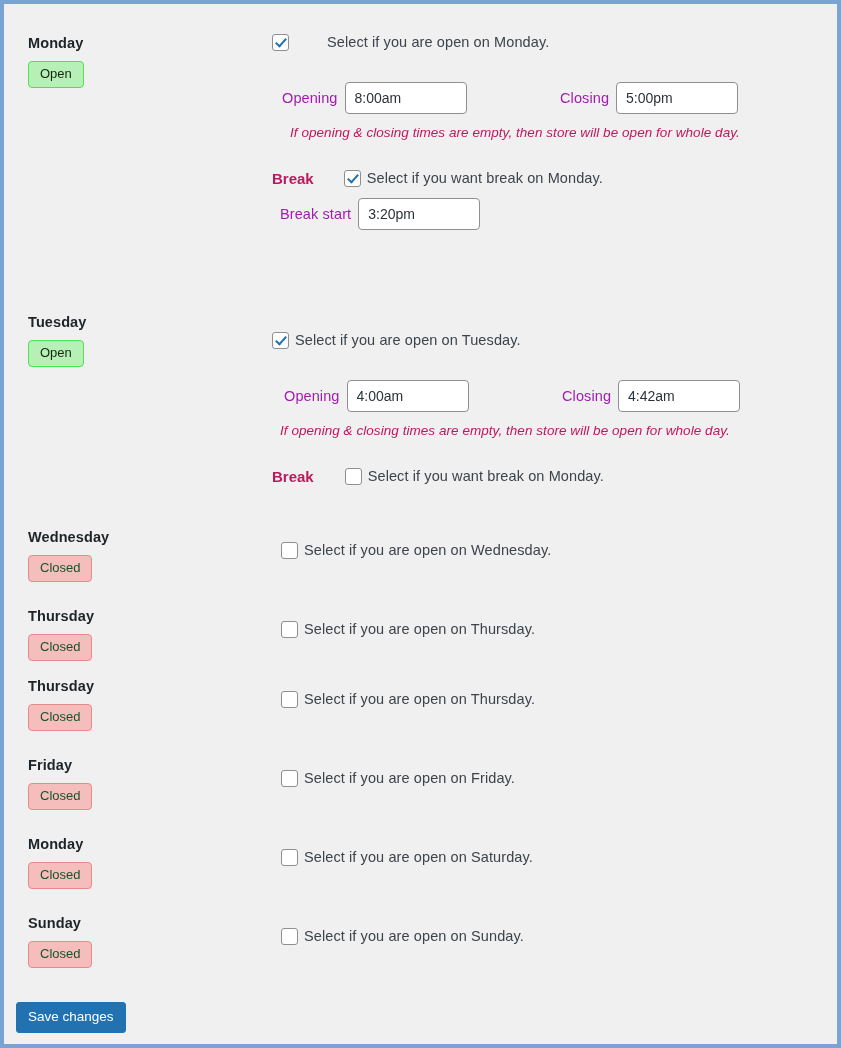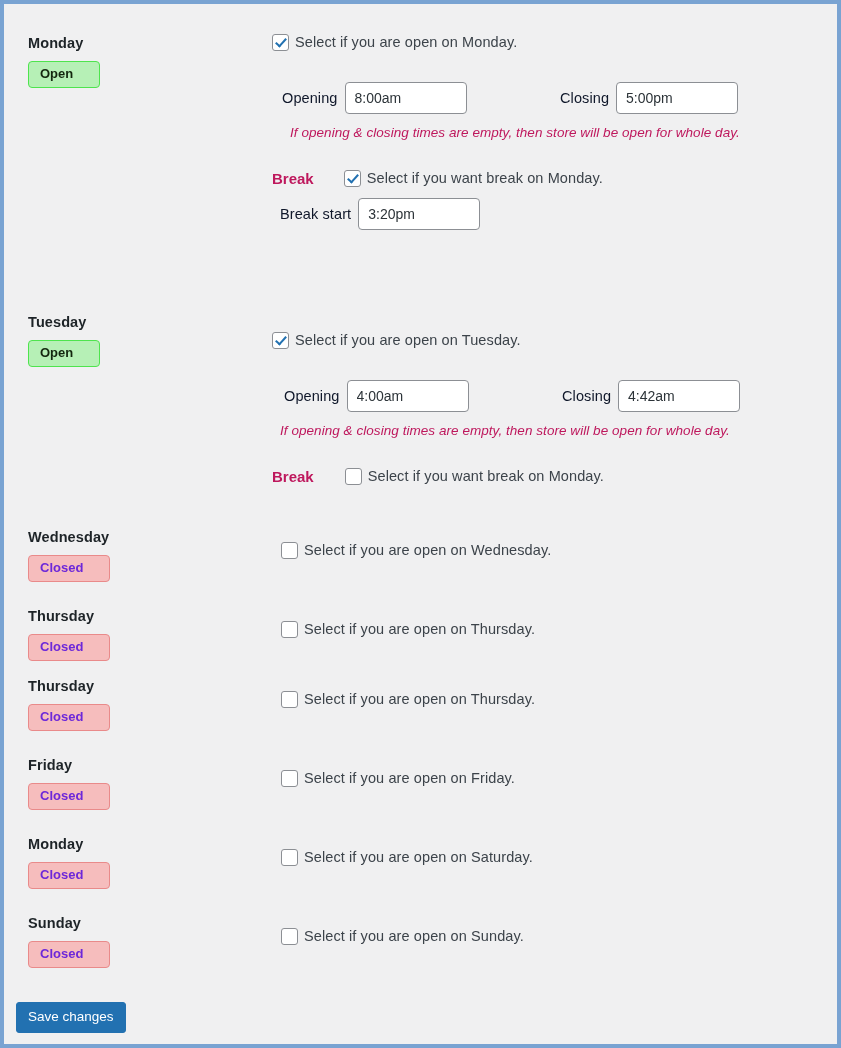--- a/index.html
+++ b/index.html
@@ -46,36 +46,36 @@
     color: #1d2327;
     font-weight: 600;
     letter-spacing: 0.1px;
     line-height: 18px;
     margin: 0 0 9px 0;
     white-space: nowrap;
   }
   .status-badge {
     display: inline-block;
     box-sizing: border-box;
-    padding: 4px 26px 5px 11px;
+    padding: 4px 11px 5px 11px;
     border-radius: 4px;
     font-size: 13px;
     line-height: 16px;
-    font-weight: 700;
+    font-weight: 400;
     white-space: nowrap;
   }
   .status-open {
     background: #b6f0b6;
     border: 1px solid #4ee44e;
     color: #14270f;
   }
   .status-closed {
     background: #f6bdbd;
     border: 1px solid #e98a8a;
-    color: #6d28d9;
+    color: #14532d;
   }
 
   
   .day-right {
     position: absolute;
     left: 268px;
     right: 12px;
     top: 0;
   }
   .chk-row {
@@ -120,21 +120,21 @@
     height: 34px;
   }
   .field-group {
     position: absolute;
     top: 0;
     display: flex;
     align-items: center;
   }
   .field-label {
     font-size: 14.5px;
-    color: #0f172a;
+    color: #a21caf;
     line-height: 17px;
     margin-right: 7px;
     white-space: nowrap;
     letter-spacing: 0.1px;
   }
   .time-input {
     box-sizing: border-box;
     height: 32px;
     width: 122px;
     padding: 0 9px;
@@ -185,21 +185,21 @@
 
 <div id="app-frame">
   <div id="store-hours-form">
 
     <div class="day-block" style="top:30px;">
       <div class="day-left">
         <div class="day-name">Monday</div>
         <span class="status-badge status-open">Open</span>
       </div>
       <div class="day-right">
-        <div class="chk-row" style="margin-top:0px;">
+        <div class="chk-row" style="margin-top:0px;gap:32px;">
           <span class="cbox checked"></span>
           <span class="chk-label">Select if you are open on Monday.</span>
         </div>
         <div class="time-row" style="margin-top:31px;">
           <div class="field-group" style="left:10px;">
             <span class="field-label">Opening</span>
             <input class="time-input" type="text" value="8:00am" style="">
           </div>
           <div class="field-group" style="left:288px;">
             <span class="field-label">Closing</span>

